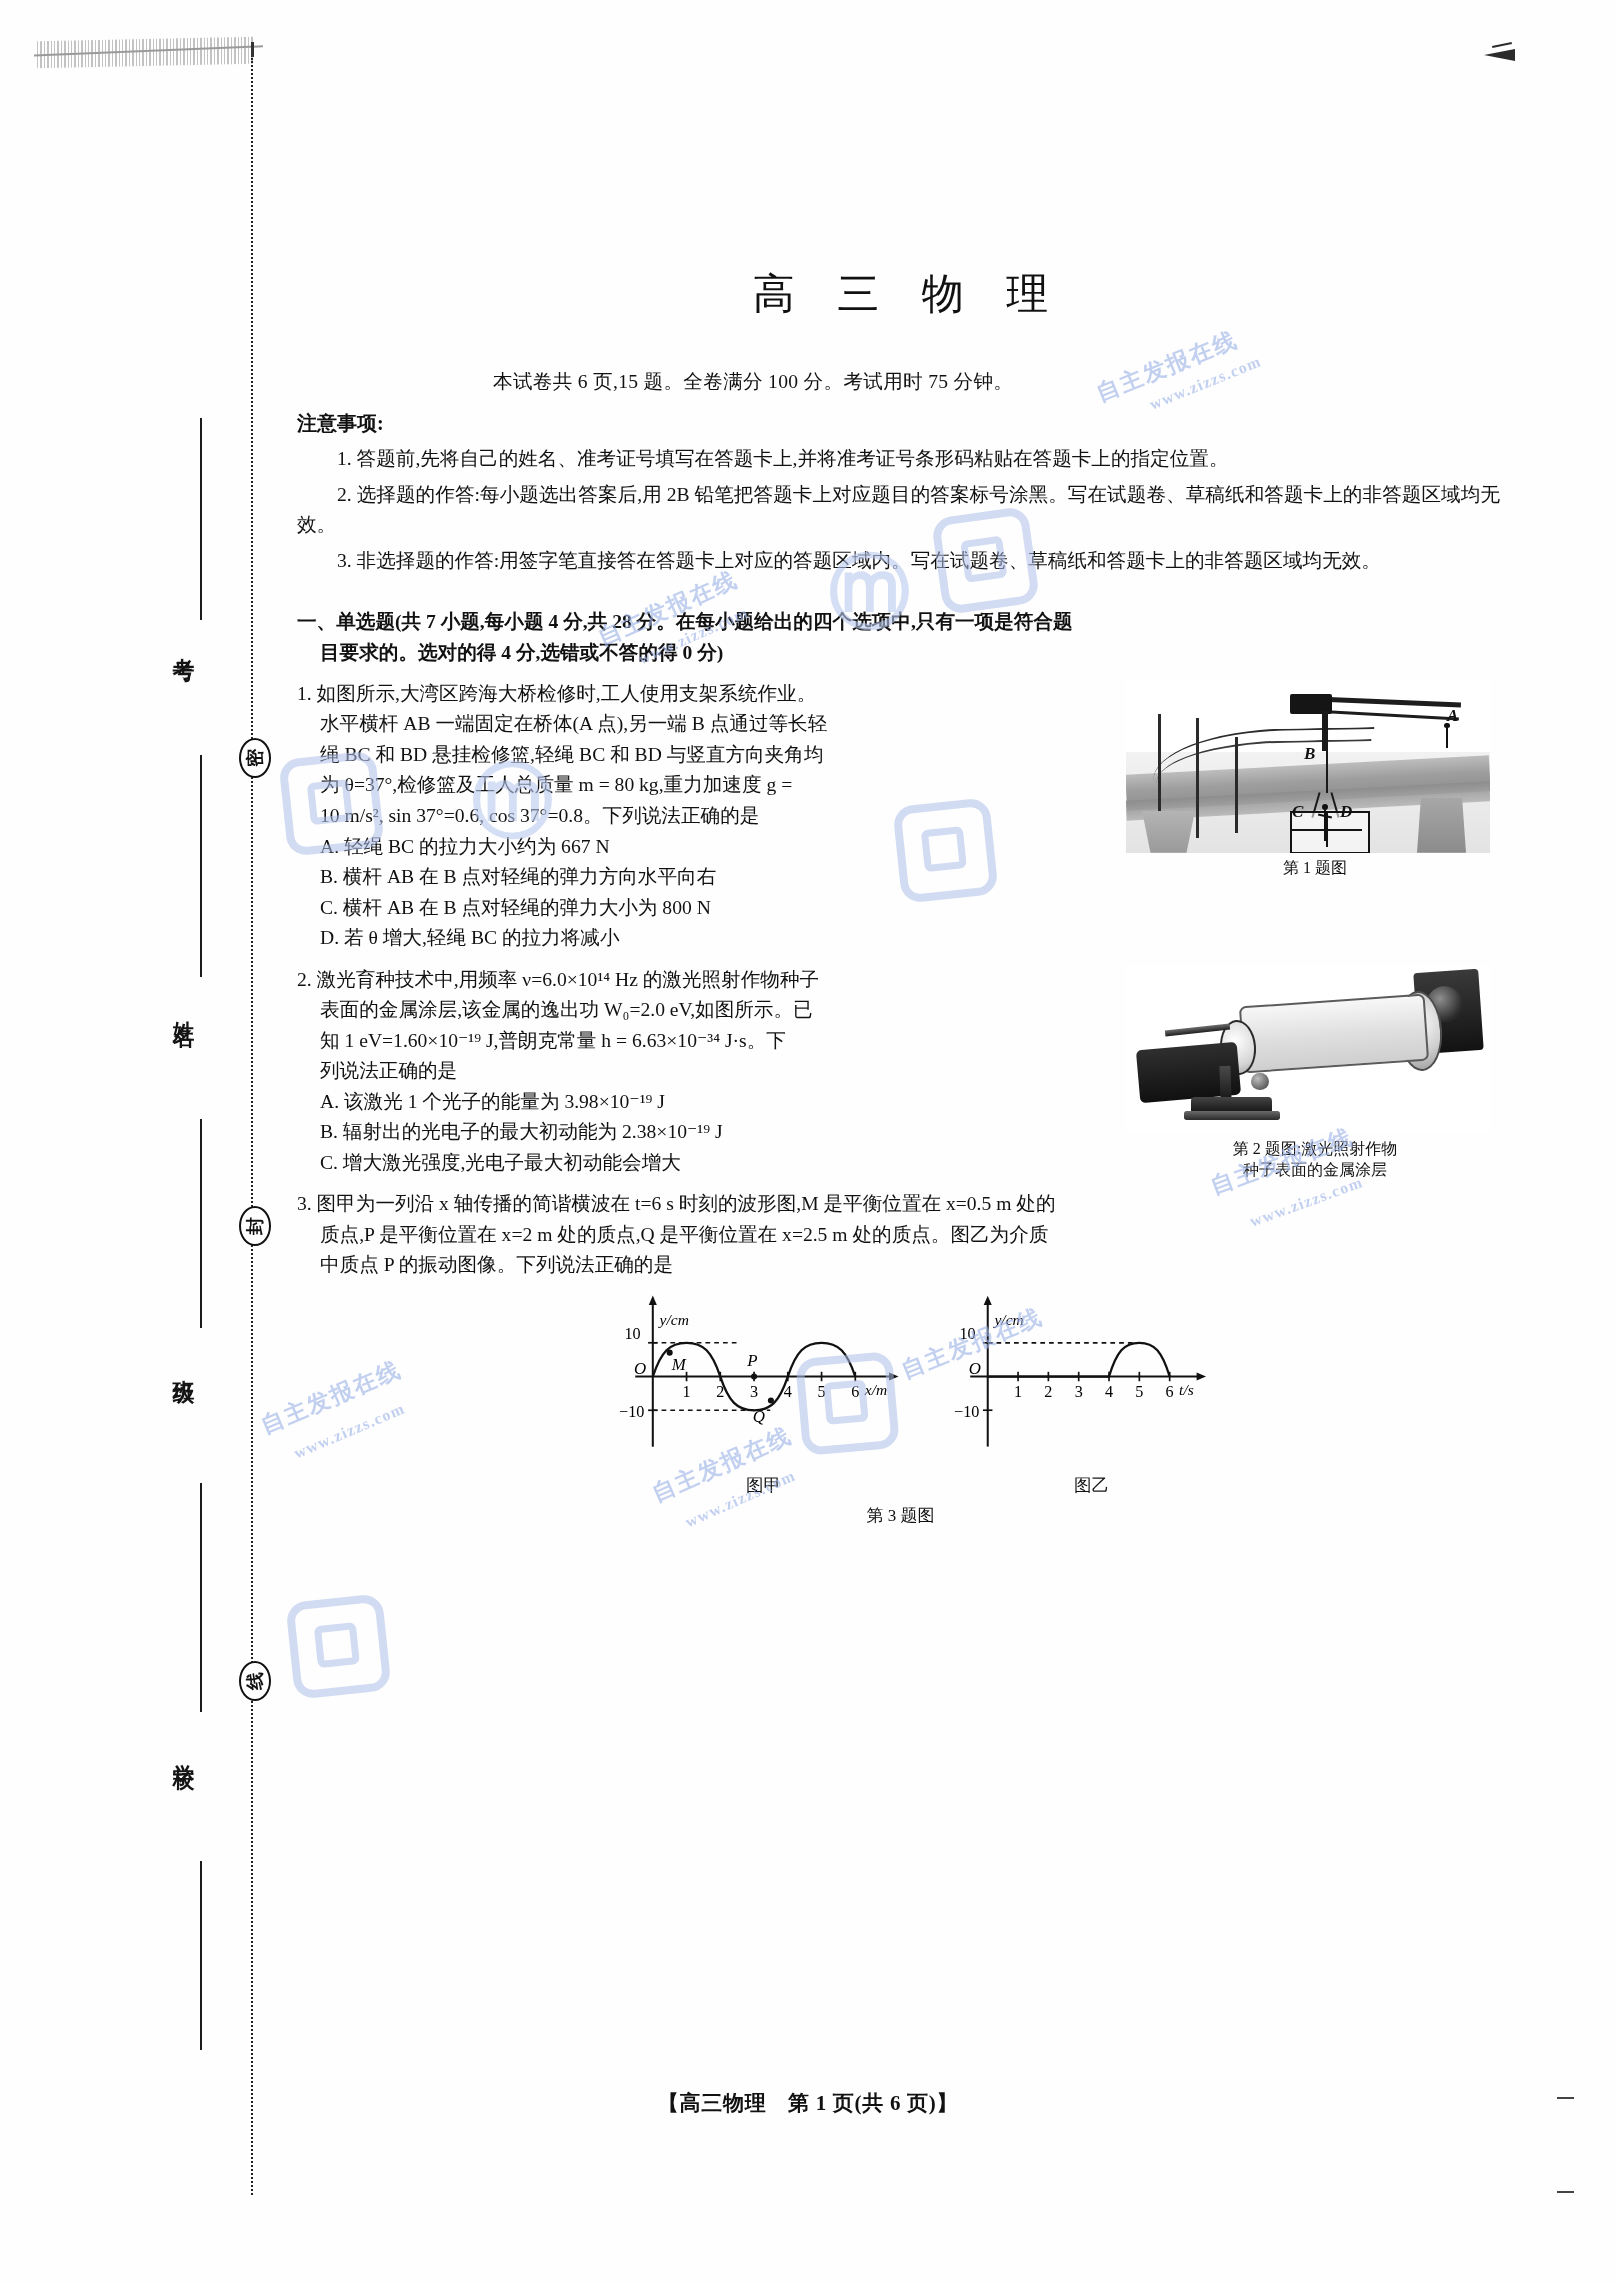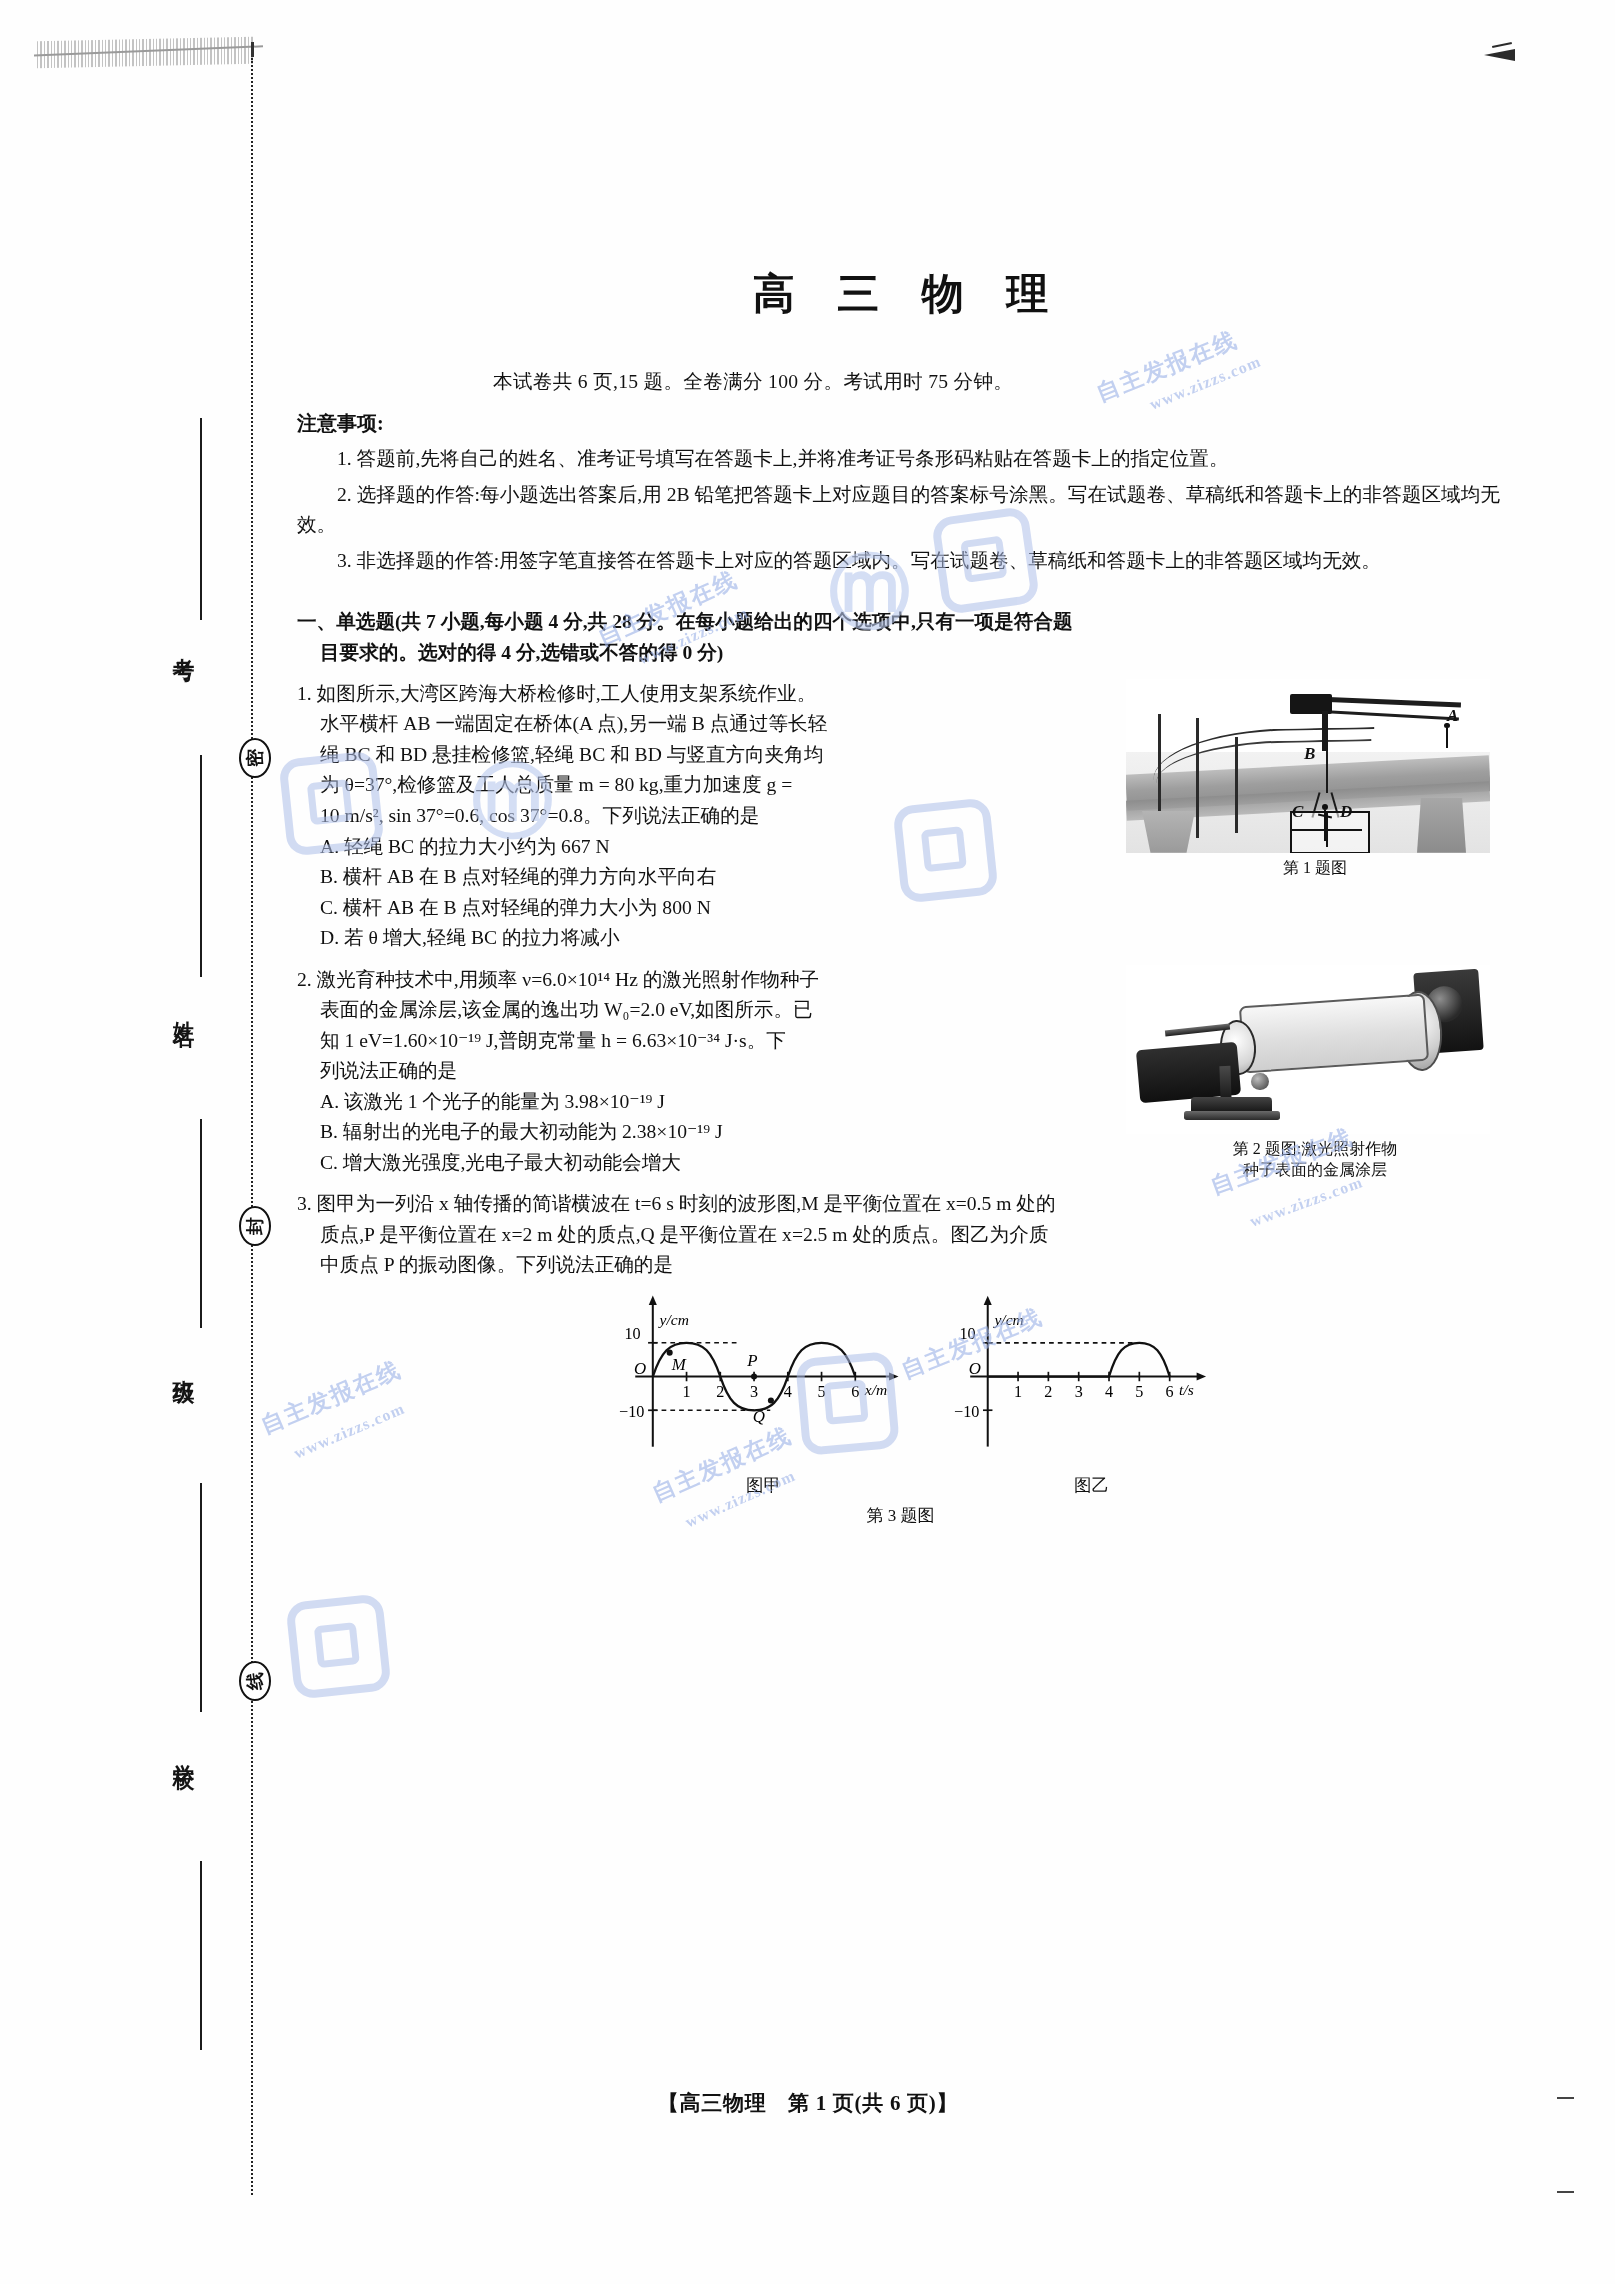--- a/index.html
+++ b/index.html
@@ -131,21 +131,21 @@
   .content {
     position: absolute;
     left: 297px; top: 0;
     width: 1207px;
   }
 
   .doc-title {
     margin-top: 266px;
     text-align: center;
     font-size: 42px;
-    font-weight: 700;
+    font-weight: 400;
     letter-spacing: 16px;
     padding-left: 16px;
     font-family: "Liberation Serif", serif;
   }
 
   .exam-meta {
     margin-top: 46px;
     margin-left: 196px;
     font-size: 19.6px;
     font-weight: 400;

